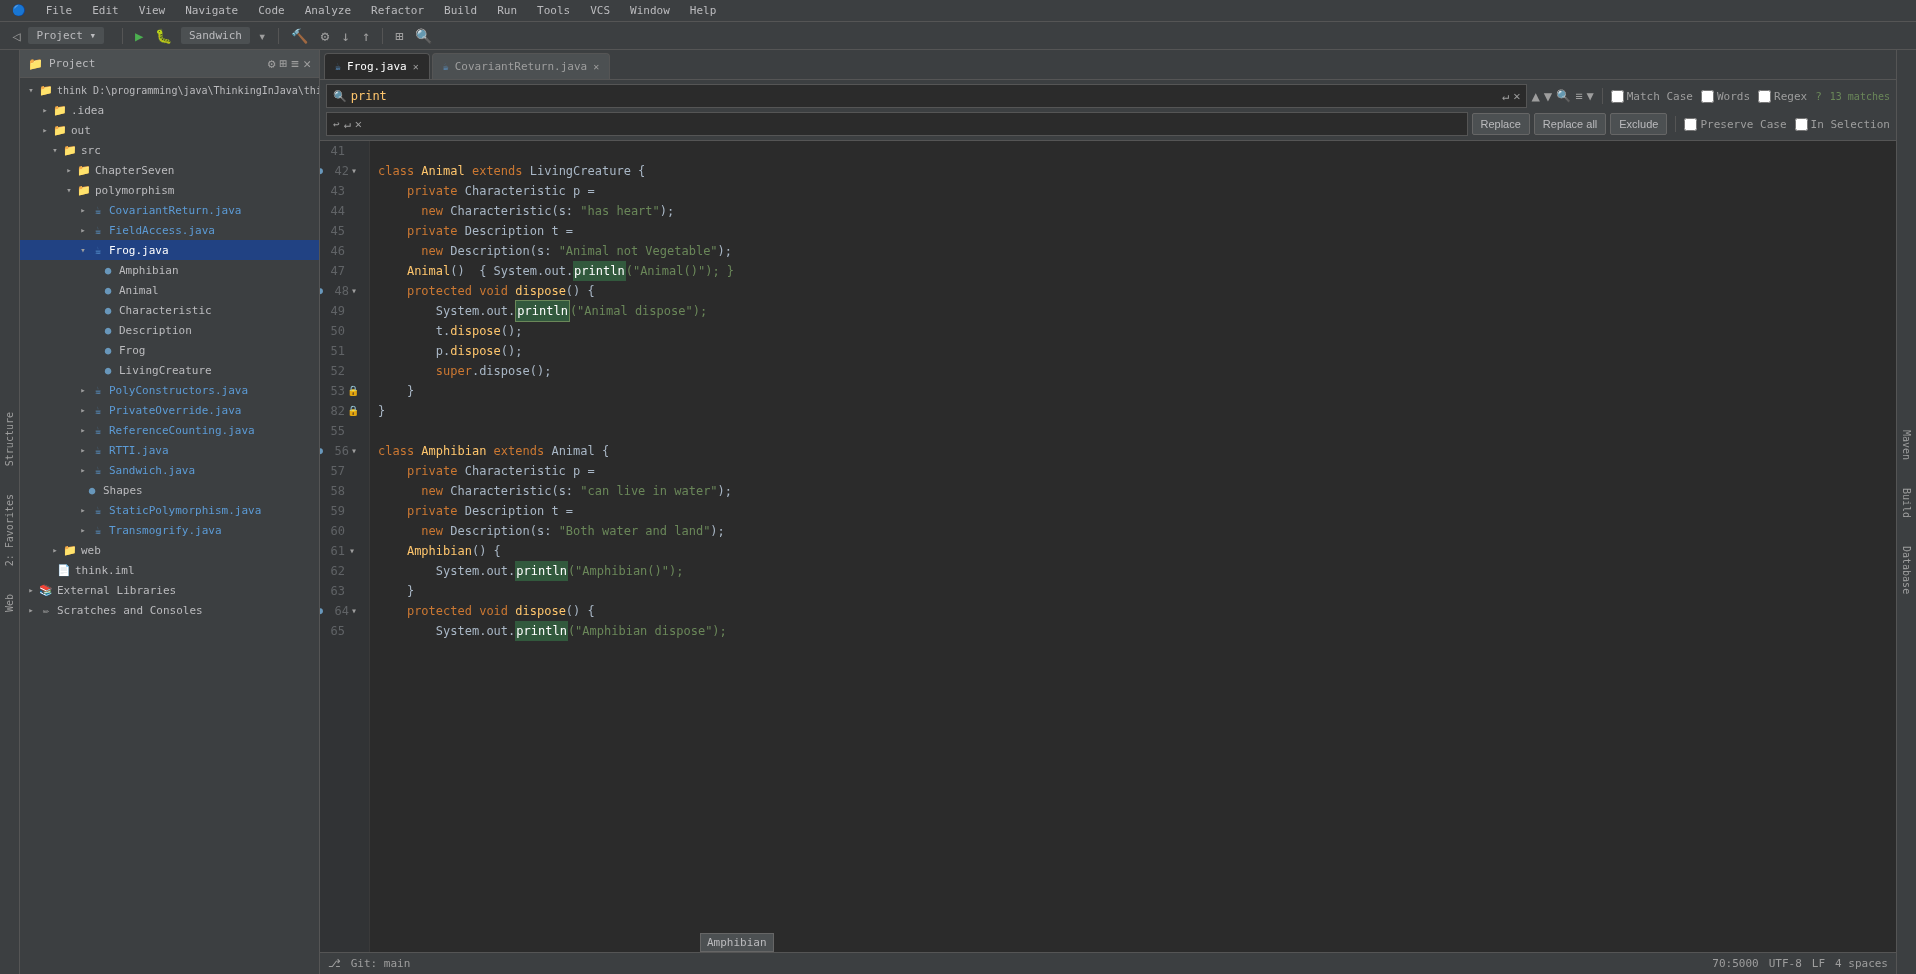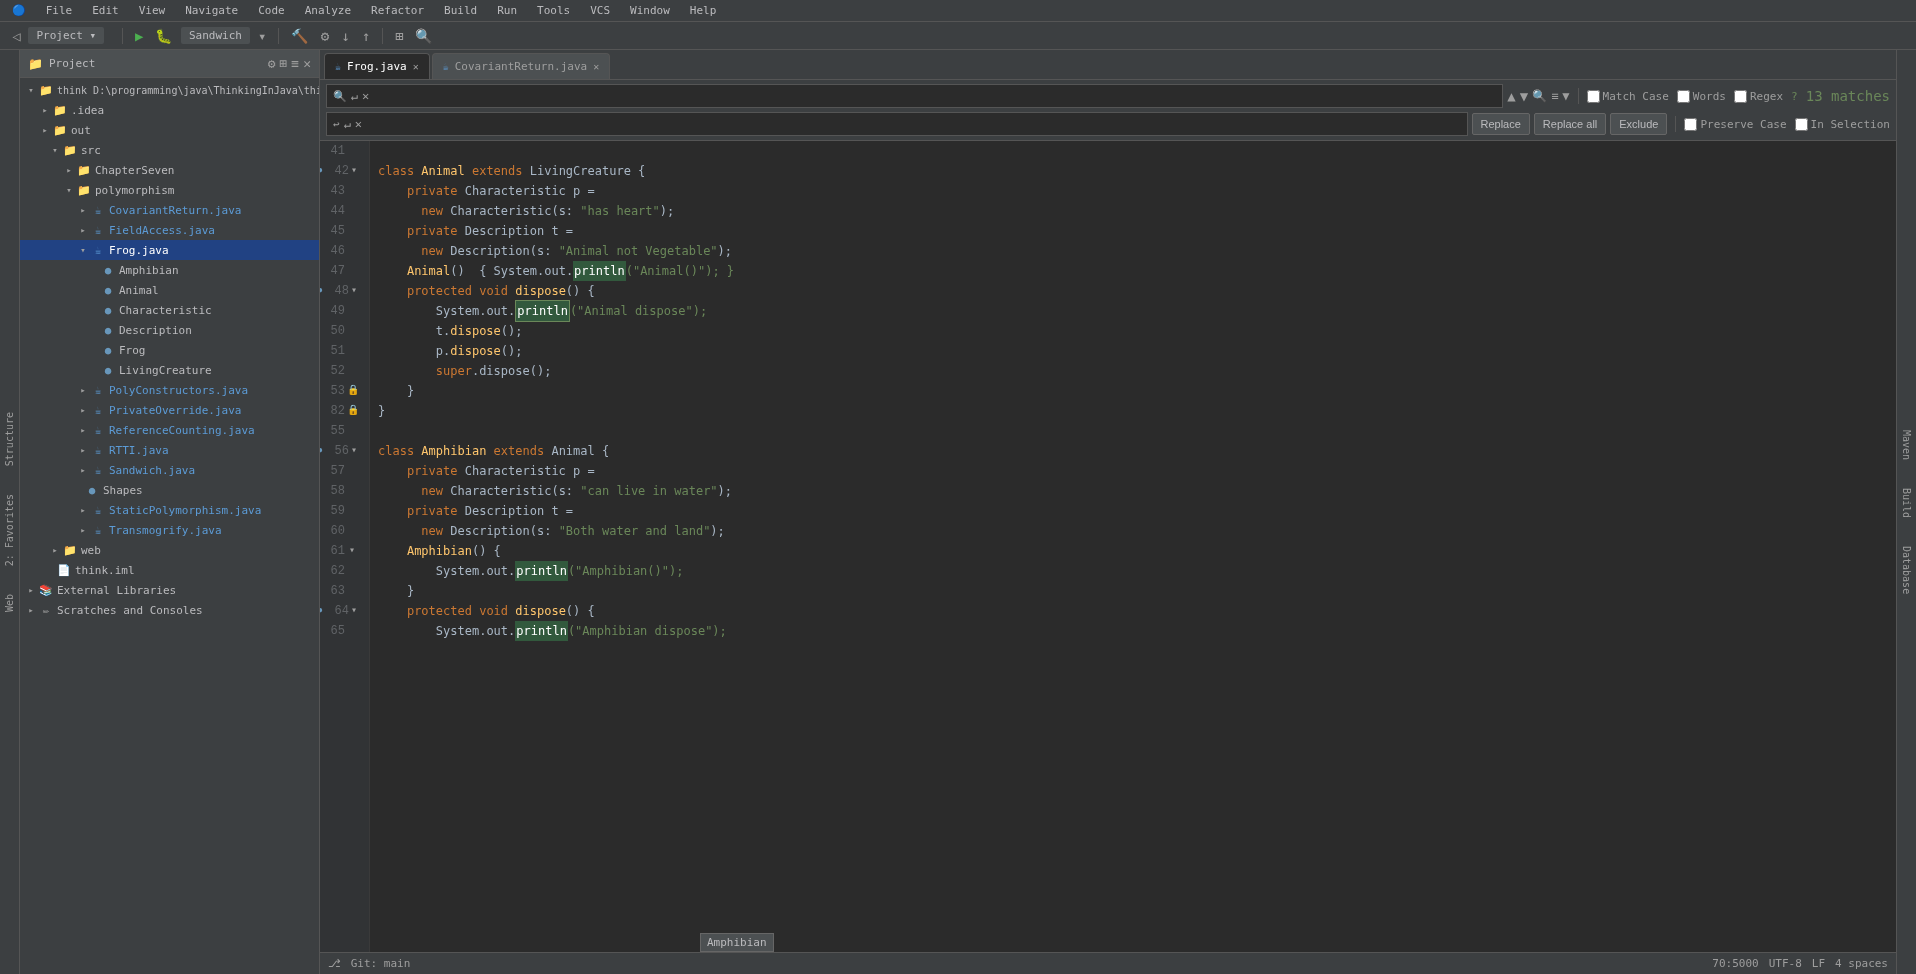--- a/index.html
+++ b/index.html
@@ -217,21 +217,21 @@
     }
     .search-options label {
       display: flex;
       align-items: center;
       gap: 3px;
       cursor: pointer;
     }
     .search-options input[type=checkbox] { cursor: pointer; }
     .match-count {
       color: #6a8759;
-      font-size: 14px;
+      font-size: 10px;
       margin-left: 4px;
     }
     .search-toolbar-right {
       display: flex;
       align-items: center;
       gap: 4px;
     }
 
     
     .code-editor {
@@ -262,21 +262,20 @@
       border-right: 1px solid #3a3a3a;
     }
     .gutter-line {
       height: 20px;
       line-height: 20px;
       display: flex;
       align-items: center;
       justify-content: flex-end;
       padding-right: 4px;
       gap: 2px;
-      font-family: Liberation Mono, monospace;
     }
     .gutter-line .gutter-icon {
       color: #6897bb;
       font-size: 10px;
     }
     .gutter-line .gutter-num {
       min-width: 24px;
       text-align: right;
     }
     .gutter-line .fold-icon {
@@ -619,20 +618,21 @@
         <span>CovariantReturn.java</span>
         <span class="close">✕</span>
       </div>
     </div>
 
     <div class="search-bar">
 
       <div class="search-row">
         <div class="search-input-wrap">
           <span style="color:#9e9e9e;font-size:11px;">🔍</span>
+          <input type="text" value="print" style="color: rgb(255, 198, 109);">
           <span class="search-icon-btn">↵</span>
           <span class="search-icon-btn">✕</span>
         </div>
         <div class="search-toolbar-right">
           <span class="search-icon-btn" style="font-size:14px;">▲</span>
           <span class="search-icon-btn" style="font-size:14px;">▼</span>
           <span class="search-icon-btn">🔍</span>
           <span class="search-icon-btn">≡</span>
           <span class="search-icon-btn">▼</span>
           <div style="width:1px;height:16px;background:#555;margin:0 4px;"></div>

